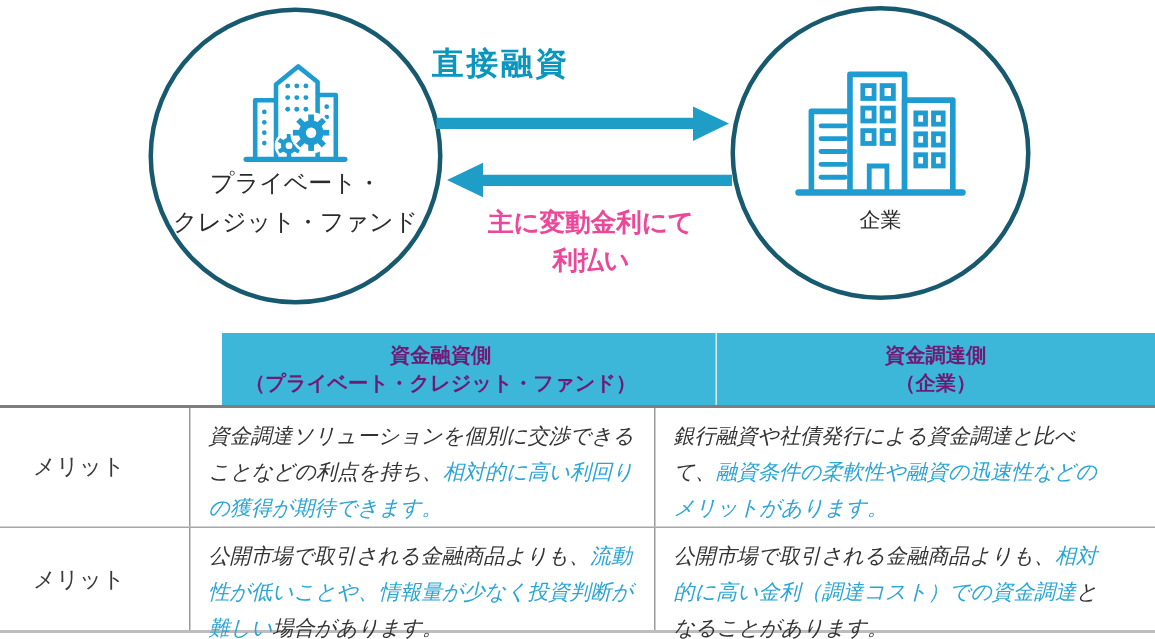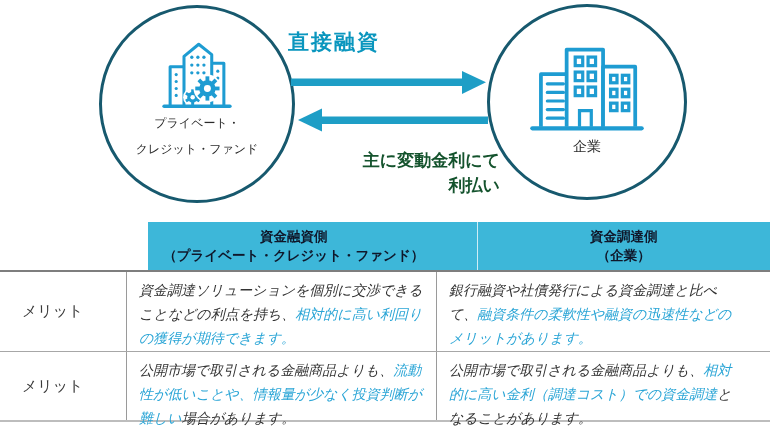--- a/index.html
+++ b/index.html
@@ -8,34 +8,34 @@
   .stage{position:relative;width:770px;height:426px;background:#fff;overflow:hidden;}
 
   
   .circle{position:absolute;border:3px solid #17596E;border-radius:50%;background:#fff;}
   .circle.left{left:99px;top:5px;width:196px;height:198px;}
   .circle.right{left:487px;top:4px;width:200px;height:196px;}
   .circle .icon-wrap{position:absolute;left:0;width:100%;display:flex;justify-content:center;}
   .circle.left .icon-wrap{top:22px;}
   .circle.right .icon-wrap{top:34px;}
   .circle-label{position:absolute;left:0;width:100%;text-align:center;color:#2b2b2b;
-    font-size:12px;line-height:26px;}
+    font-size:16px;line-height:26px;}
   .circle.left .circle-label{top:102px;}
   .circle.right .circle-label{top:126px;font-size:14px;}
 
   .arrows-svg{position:absolute;left:288px;top:60px;width:212px;height:75px;}
 
   .direct-label{position:absolute;left:288px;top:28px;width:212px;text-align:left;
     font-size:21px;font-weight:bold;letter-spacing:2px;color:#0A96BE;}
-  .interest-label{position:absolute;left:288px;top:148px;width:212px;text-align:right;
-    font-size:17px;font-weight:bold;line-height:25px;color:#14532d;}
+  .interest-label{position:absolute;left:288px;top:136px;width:212px;text-align:center;
+    font-size:17px;font-weight:bold;line-height:25px;color:#ec4899;}
 
   
   .thead{position:absolute;left:148px;top:222px;width:622px;height:48px;display:flex;
-    background:#3DB7D9;color:#0f172a;font-weight:bold;}
+    background:#3DB7D9;color:#701a75;font-weight:bold;}
   .th{display:flex;flex-direction:column;justify-content:center;text-align:center;
     font-size:13.5px;line-height:19px;}
   .th.c1{width:310px;}
   .th.c2{width:312px;border-left:1px solid rgba(255,255,255,0.75);margin-left:37px;}
 
   .tbody{position:absolute;left:0;top:270px;width:770px;
     border-top:2px solid #7e7e7e;border-bottom:2px solid #bdbdbd;}
   .trow{display:flex;width:770px;}
   .trow.r1{height:80px;border-bottom:1px solid #a7a7a7;}
   .trow.r2{height:68px;}

